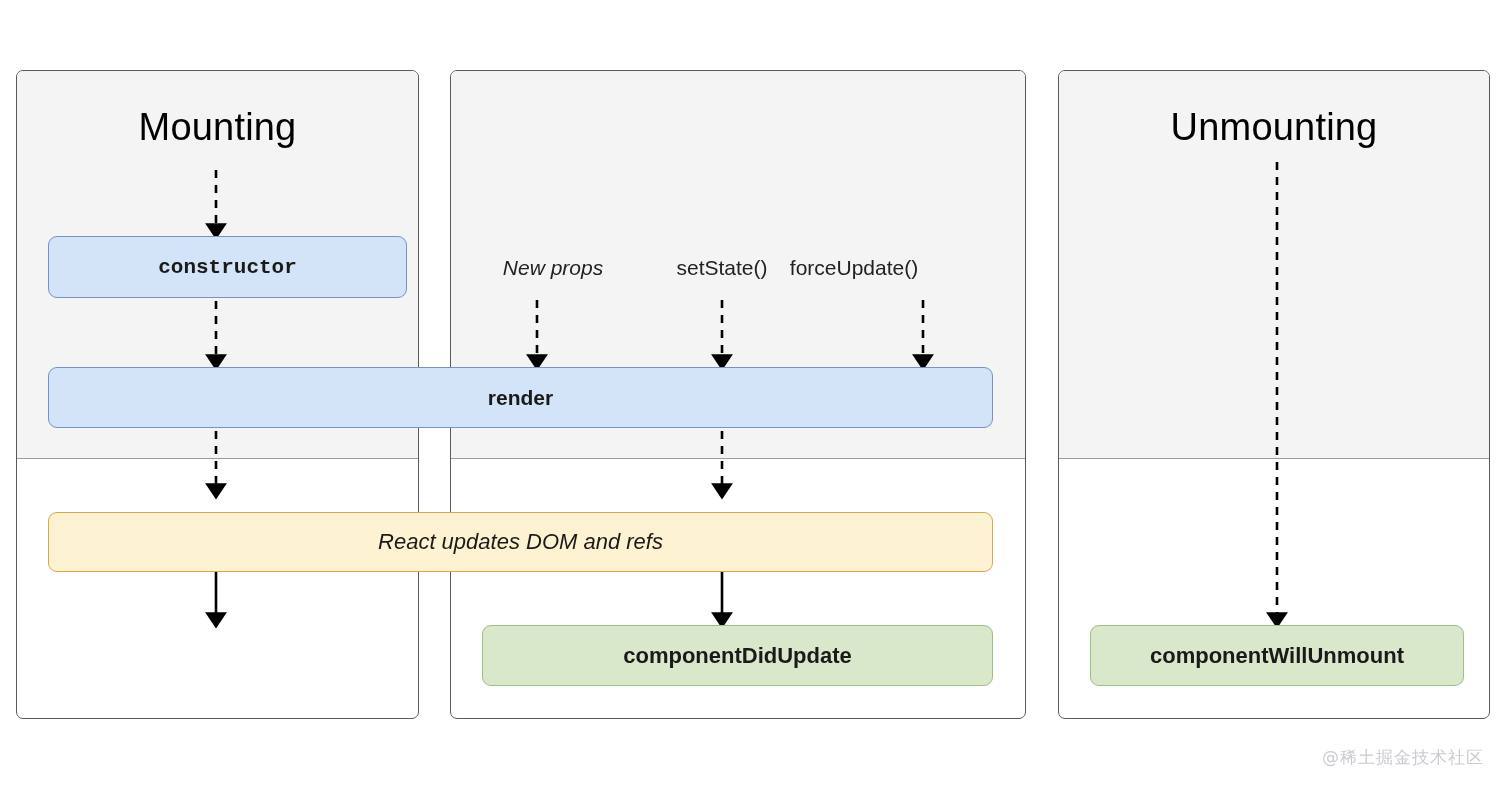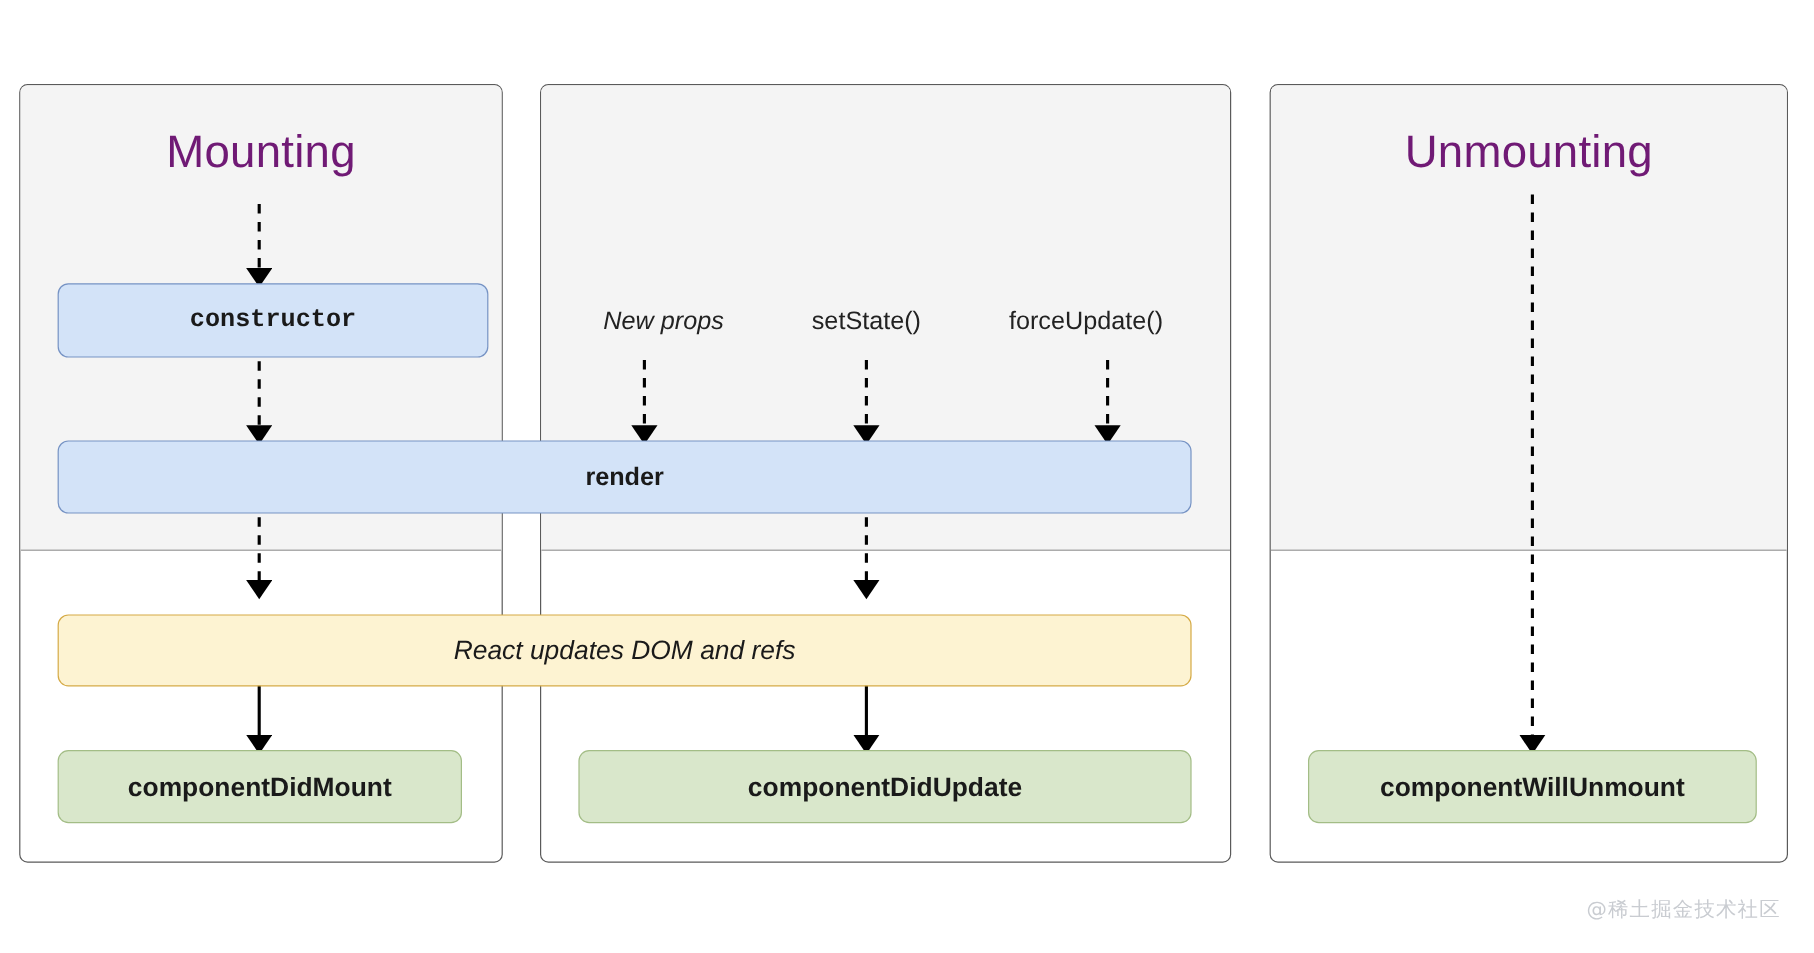--- a/index.html
+++ b/index.html
@@ -37,21 +37,21 @@
     border-bottom: 1px solid #9a9a9a;
     box-sizing: border-box;
   }
   .panel-title {
     position: absolute;
     left: 0;
     right: 0;
     text-align: center;
     font-size: 38px;
     font-weight: 300;
-    color: #701a75;
+    color: #000000;
     letter-spacing: 0.2px;
     white-space: nowrap;
   }
 
   #panel-mounting   { left: 16px;   top: 70px; width: 403px; height: 649px; }
   #panel-updating   { left: 450px;  top: 70px; width: 576px; height: 649px; }
   #panel-unmounting { left: 1058px; top: 70px; width: 432px; height: 649px; }
 
   #panel-mounting   .panel-top,
   #panel-updating   .panel-top,
@@ -108,21 +108,21 @@
     font-size: 21px;
     color: #222222;
     white-space: nowrap;
     transform: translateX(-50%);
     z-index: 4;
   }
   .trigger-label.italic { font-style: italic; }
 
   #label-new-props    { left: 553px; top: 256px; }
   #label-setstate     { left: 722px; top: 256px; }
-  #label-forceupdate  { left: 905px; top: 256px; }
+  #label-forceupdate  { left: 854px; top: 256px; }
 
   
   .conn {
     position: absolute;
     z-index: 3;
     overflow: visible;
   }
 
   
   #watermark {
@@ -190,23 +190,20 @@
   </div>
 
   <div class="lbox blue" id="box-render">
     <span>render</span>
   </div>
 
   <div class="lbox yellow" id="box-react-updates">
     <span>React updates DOM and refs</span>
   </div>
 
-  <div class="lbox green" id="box-componentdidmount">
-    <span>componentDidMount</span>
-  </div>
 
   <div class="lbox green" id="box-componentdidupdate">
     <span>componentDidUpdate</span>
   </div>
 
   <div class="lbox green" id="box-componentwillunmount">
     <span>componentWillUnmount</span>
   </div>
 
   <div id="watermark">@稀土掘金技术社区</div>

